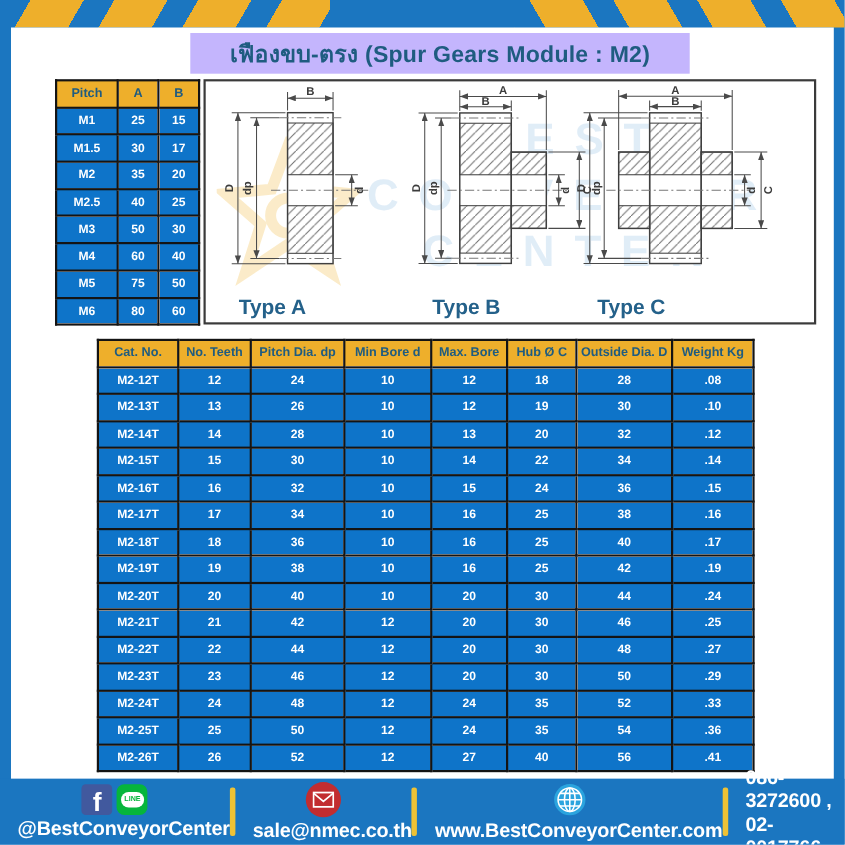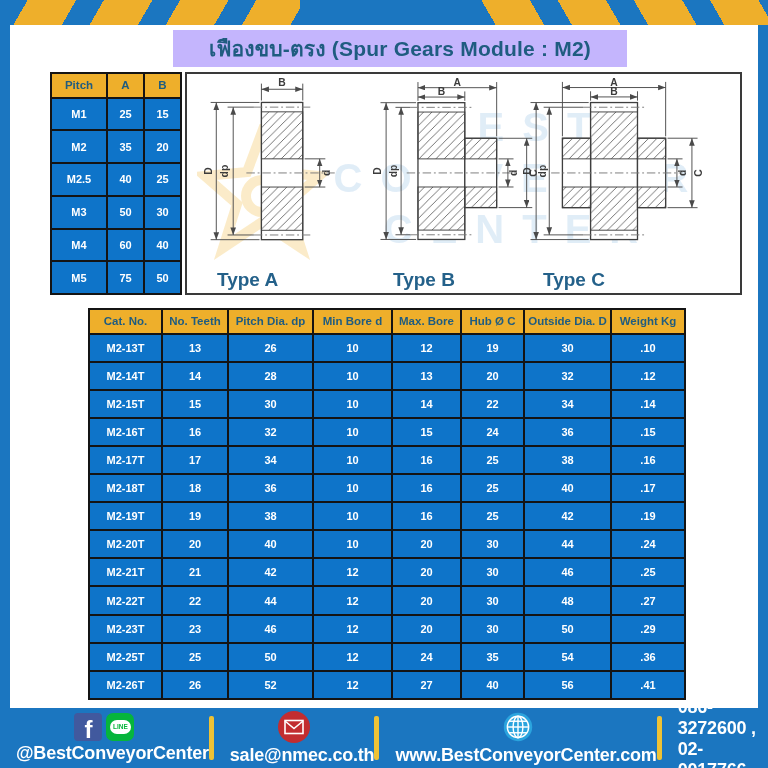--- a/index.html
+++ b/index.html
@@ -74,20 +74,25 @@
           <th>B</th>
         </tr>
       </thead>
       <tbody>
           <tr>
             <td>M1</td>
             <td>25</td>
             <td>15</td>
           </tr>
           <tr>
+            <td>M1.5</td>
+            <td>30</td>
+            <td>17</td>
+          </tr>
+          <tr>
             <td>M2</td>
             <td>35</td>
             <td>20</td>
           </tr>
           <tr>
             <td>M2.5</td>
             <td>40</td>
             <td>25</td>
           </tr>
           <tr>
@@ -97,20 +102,25 @@
           </tr>
           <tr>
             <td>M4</td>
             <td>60</td>
             <td>40</td>
           </tr>
           <tr>
             <td>M5</td>
             <td>75</td>
             <td>50</td>
+          </tr>
+          <tr>
+            <td>M6</td>
+            <td>80</td>
+            <td>60</td>
           </tr>
         </tbody>
     </table>
 
     <div class="drawings-box">
 
       <svg class="wm-star" width="130" height="140" viewBox="0 0 130 140">
         <g fill="none" stroke="#f2c04e" stroke-width="10">
           <path d="M65 8 L80 48 L122 52 L90 80 L104 124 L65 98 L26 124 L40 80 L8 52 L50 48 Z"></path>
           <circle cx="65" cy="72" r="16"></circle>
@@ -298,20 +308,30 @@
           <th>Pitch Dia. dp</th>
           <th>Min Bore d</th>
           <th>Max. Bore</th>
           <th>Hub Ø C</th>
           <th>Outside Dia. D</th>
           <th>Weight Kg</th>
         </tr>
       </thead>
       <tbody>
           <tr>
+            <td>M2-12T</td>
+            <td>12</td>
+            <td>24</td>
+            <td>10</td>
+            <td>12</td>
+            <td>18</td>
+            <td>28</td>
+            <td>.08</td>
+          </tr>
+          <tr>
             <td>M2-13T</td>
             <td>13</td>
             <td>26</td>
             <td>10</td>
             <td>12</td>
             <td>19</td>
             <td>30</td>
             <td>.10</td>
           </tr>
           <tr>
@@ -406,20 +426,30 @@
           </tr>
           <tr>
             <td>M2-23T</td>
             <td>23</td>
             <td>46</td>
             <td>12</td>
             <td>20</td>
             <td>30</td>
             <td>50</td>
             <td>.29</td>
+          </tr>
+          <tr>
+            <td>M2-24T</td>
+            <td>24</td>
+            <td>48</td>
+            <td>12</td>
+            <td>24</td>
+            <td>35</td>
+            <td>52</td>
+            <td>.33</td>
           </tr>
           <tr>
             <td>M2-25T</td>
             <td>25</td>
             <td>50</td>
             <td>12</td>
             <td>24</td>
             <td>35</td>
             <td>54</td>
             <td>.36</td>

